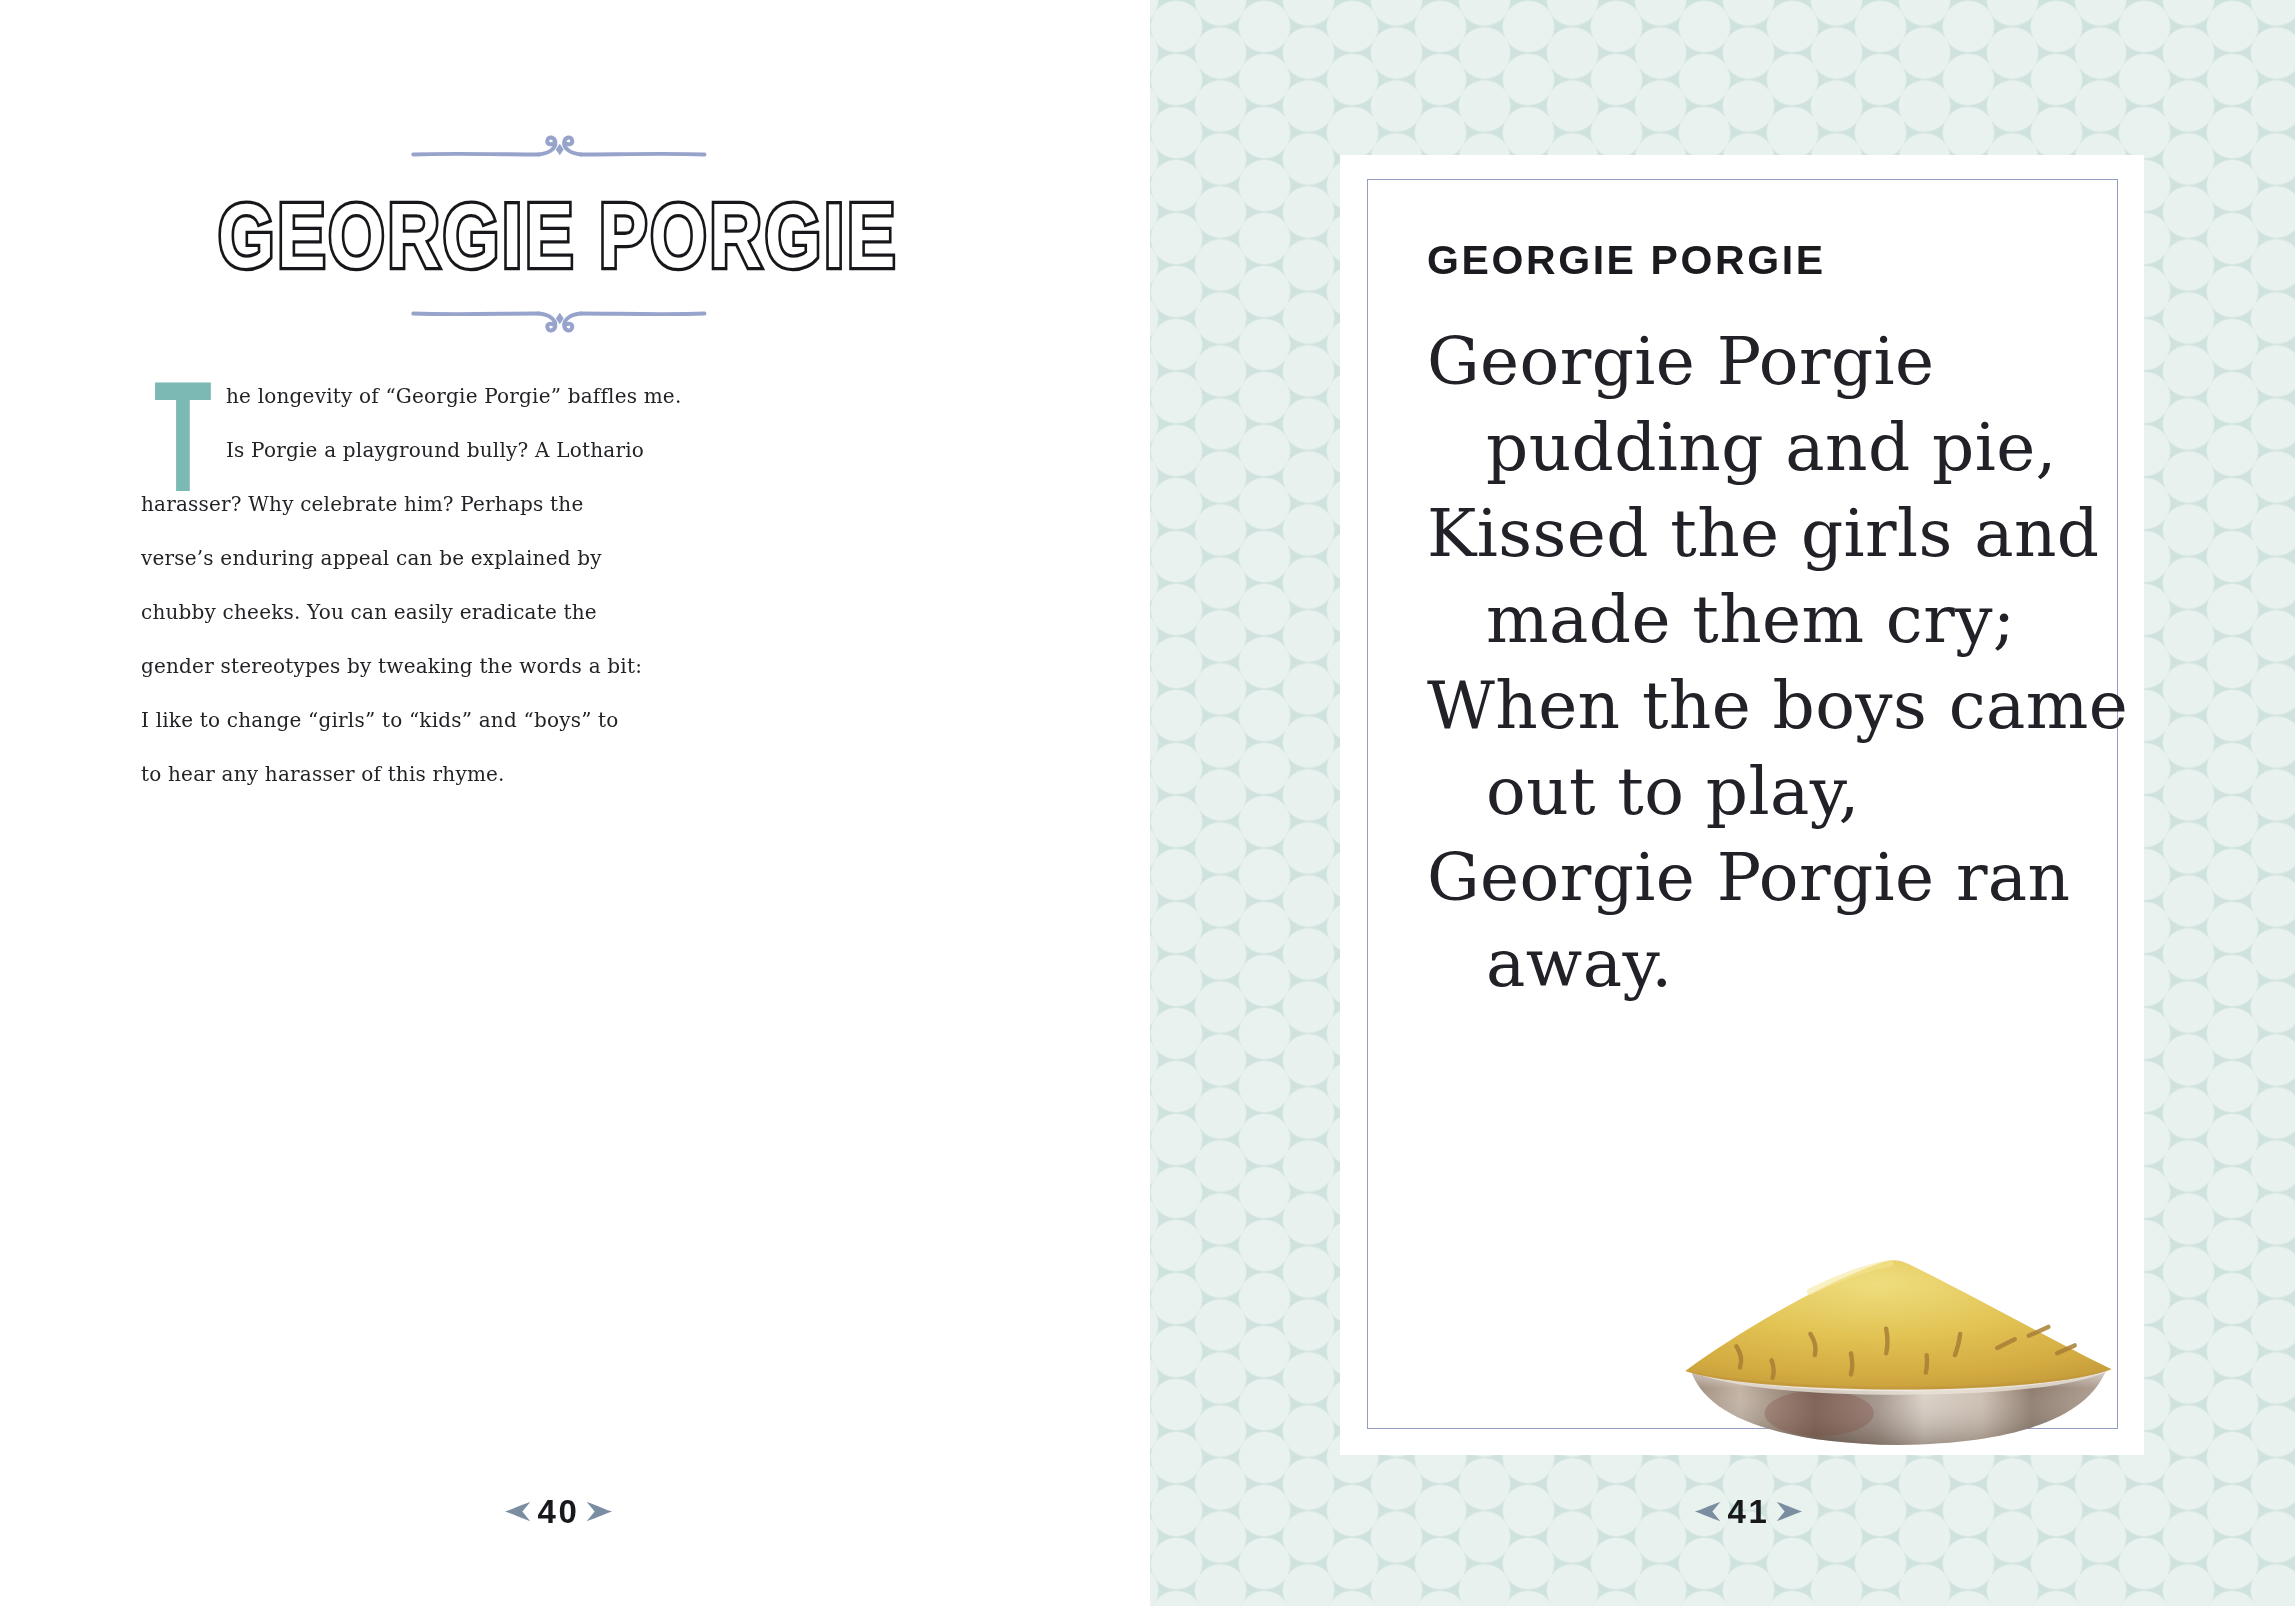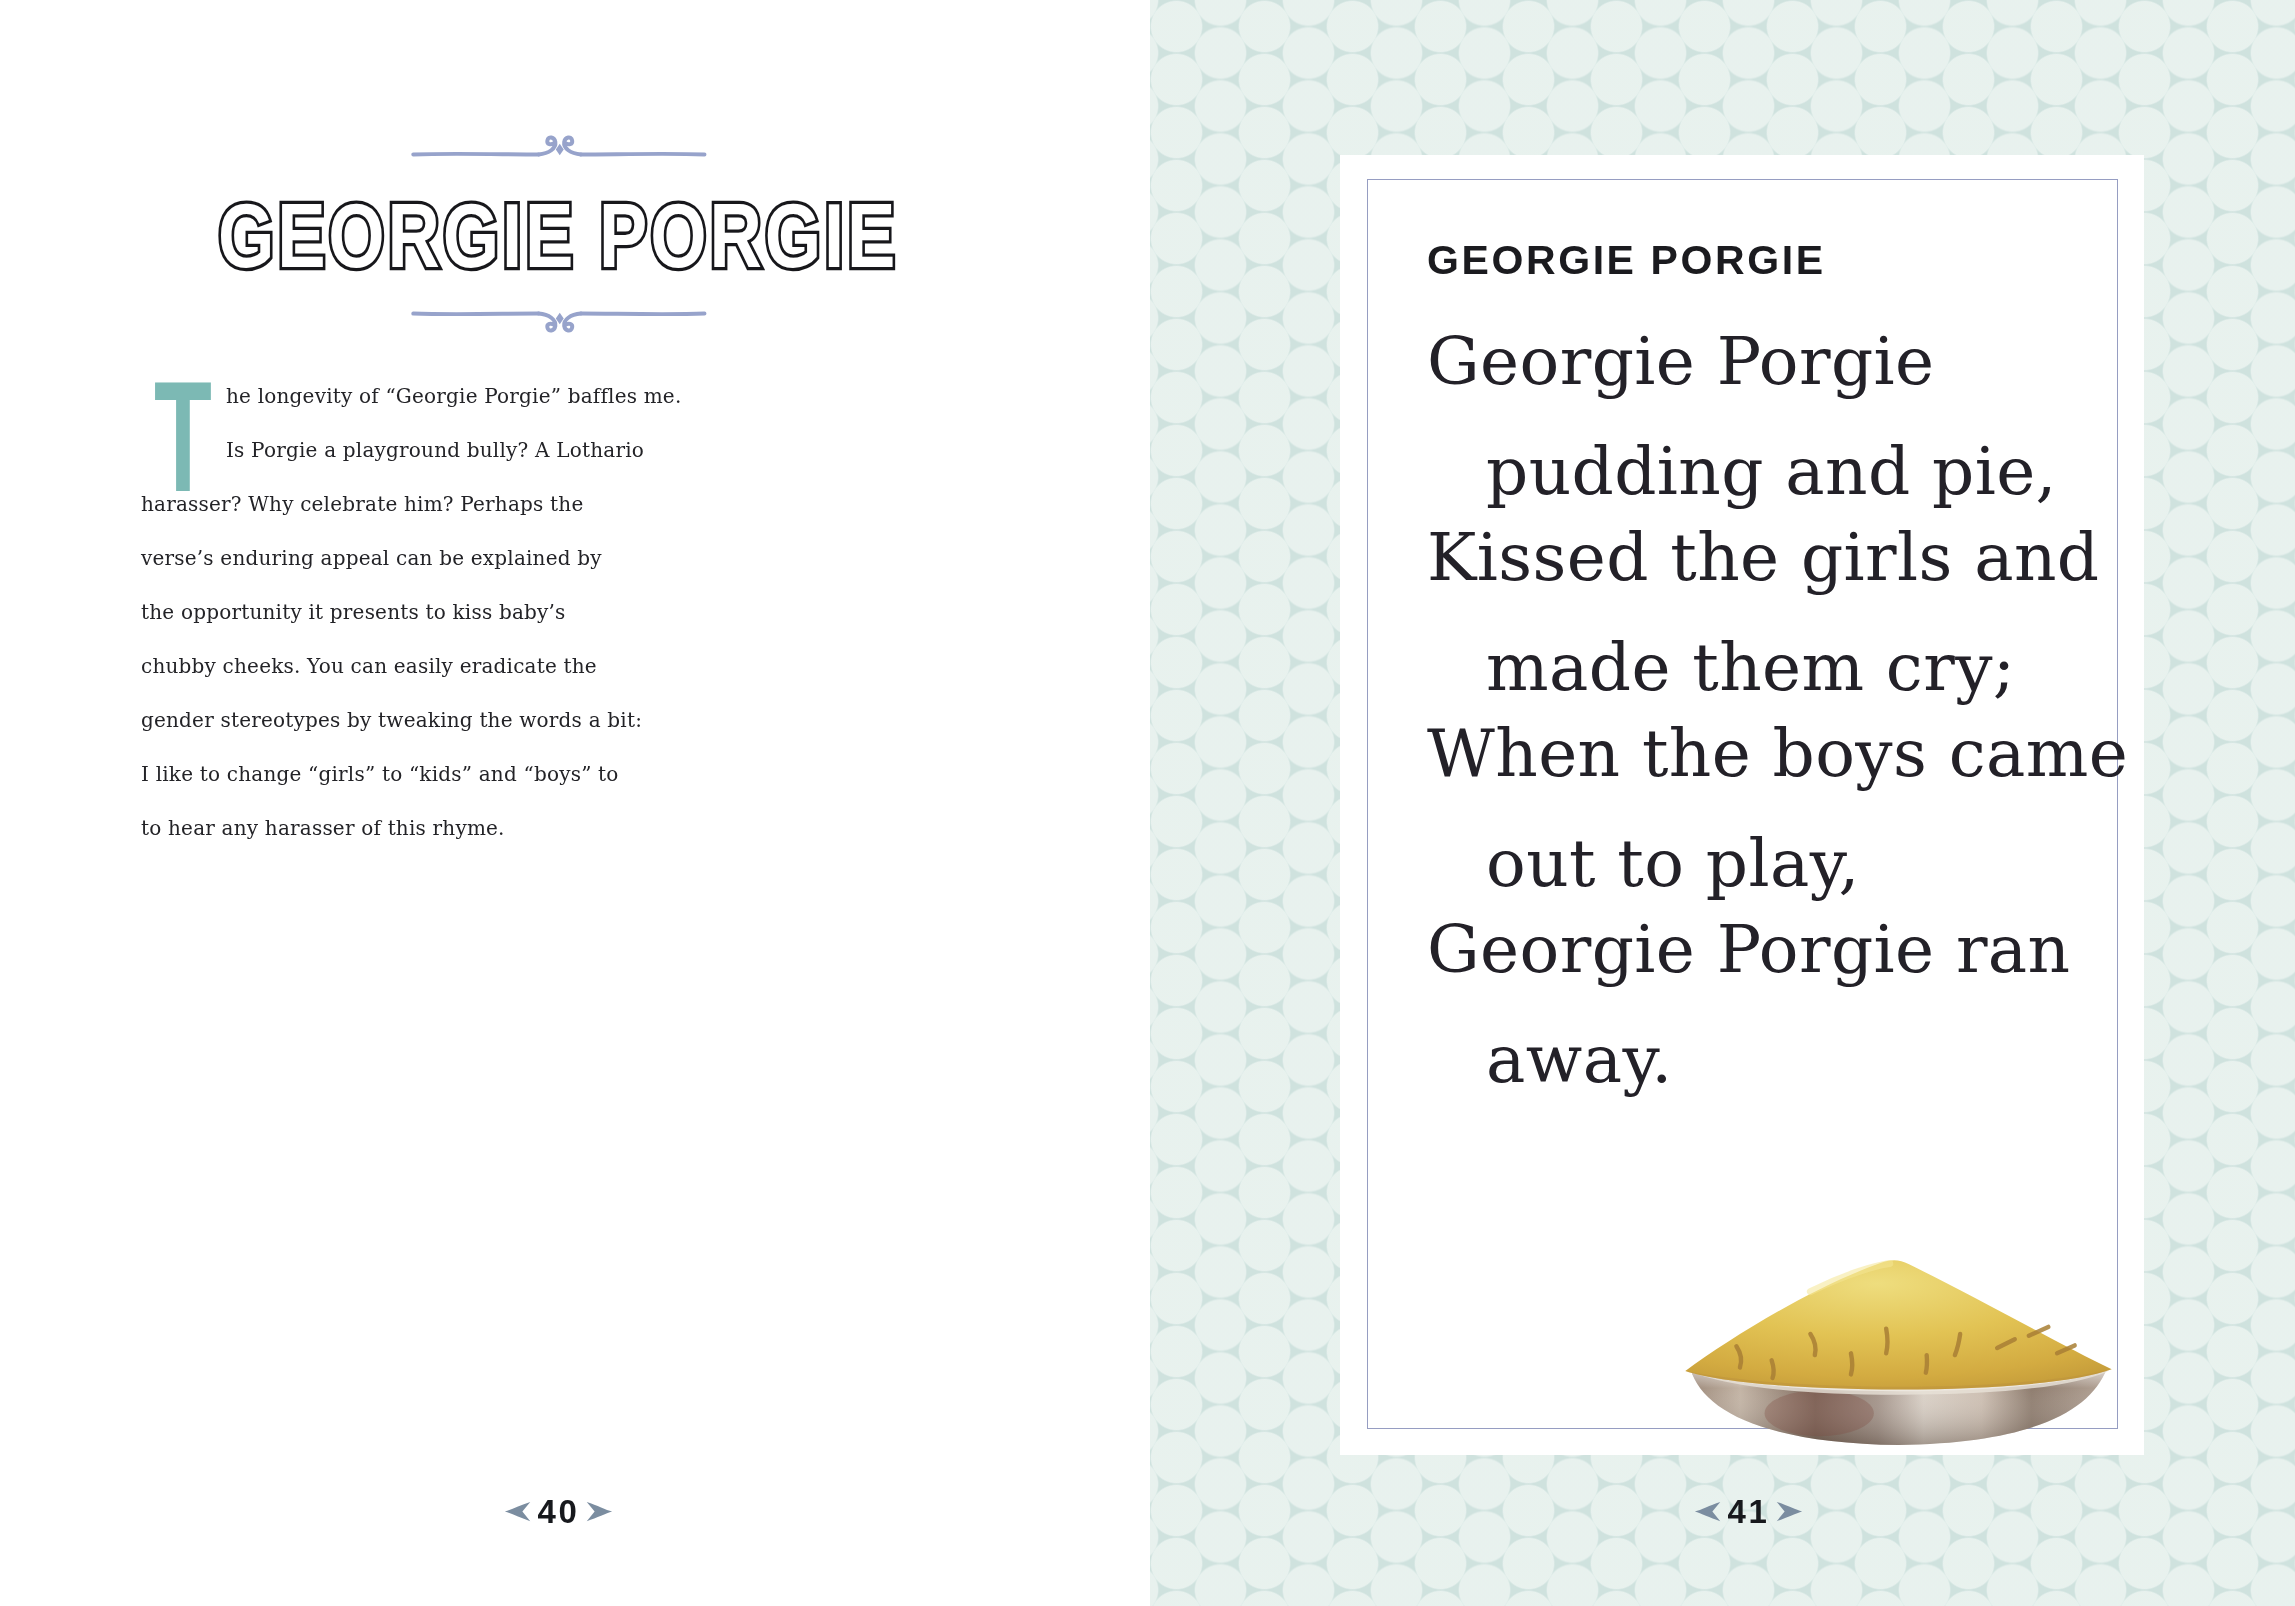--- a/index.html
+++ b/index.html
@@ -53,21 +53,21 @@
     position:absolute;left:87px;top:236px;
     font-family:"Liberation Sans",sans-serif;font-weight:bold;font-size:41px;line-height:1;
     letter-spacing:2.6px;color:#1b1b1f;white-space:nowrap;
   }
   .card-header{top:238px;}
   .rhyme{position:absolute;left:87px;top:164px;width:671px;}
   .rhyme-line{
     height:86px;line-height:86px;font-size:66px;color:#232128;
     white-space:nowrap;letter-spacing:0.4px;
   }
-  .rhyme-line.indent{padding-left:59px;margin-top:24px;}
+  .rhyme-line.indent{padding-left:59px;}
   .pie{position:absolute;left:338px;top:1075px;z-index:2;}
   
   .card-header{top:85px;left:87px;}
   .rhyme{top:164px;}
 </style>
 </head>
 <body>
 
 <div id="spread">
 
@@ -97,21 +97,20 @@
       <path d="M172,11 L176.5,17.5 L172,24 L167.5,17.5 Z" fill="#97a3cb"></path>
     </svg>
 
     <div class="body-block">
       <span class="dropcap">T</span>
       <div id="para-lines">
           <div class="para-line dropcap-indent">he longevity of “Georgie Porgie” baffles me.</div>
           <div class="para-line dropcap-indent">Is Porgie a playground bully? A Lothario</div>
           <div class="para-line">harasser? Why celebrate him? Perhaps the</div>
           <div class="para-line">verse’s enduring appeal can be explained by</div>
-          <div class="para-line">the opportunity it presents to kiss baby’s</div>
           <div class="para-line">chubby cheeks. You can easily eradicate the</div>
           <div class="para-line">gender stereotypes by tweaking the words a bit:</div>
           <div class="para-line">I like to change “girls” to “kids” and “boys” to</div>
           <div class="para-line">to hear any harasser of this rhyme.</div>
         </div>
     </div>
 
     <div class="footer footer-left">
       <svg class="arrow-svg" width="28" height="21" viewBox="0 0 32 24">
         <path d="M1,12 C8,10 18,5 30,1 L21,12 L30,23 C18,19 8,14 1,12 Z" fill="#7b8da0"></path>

